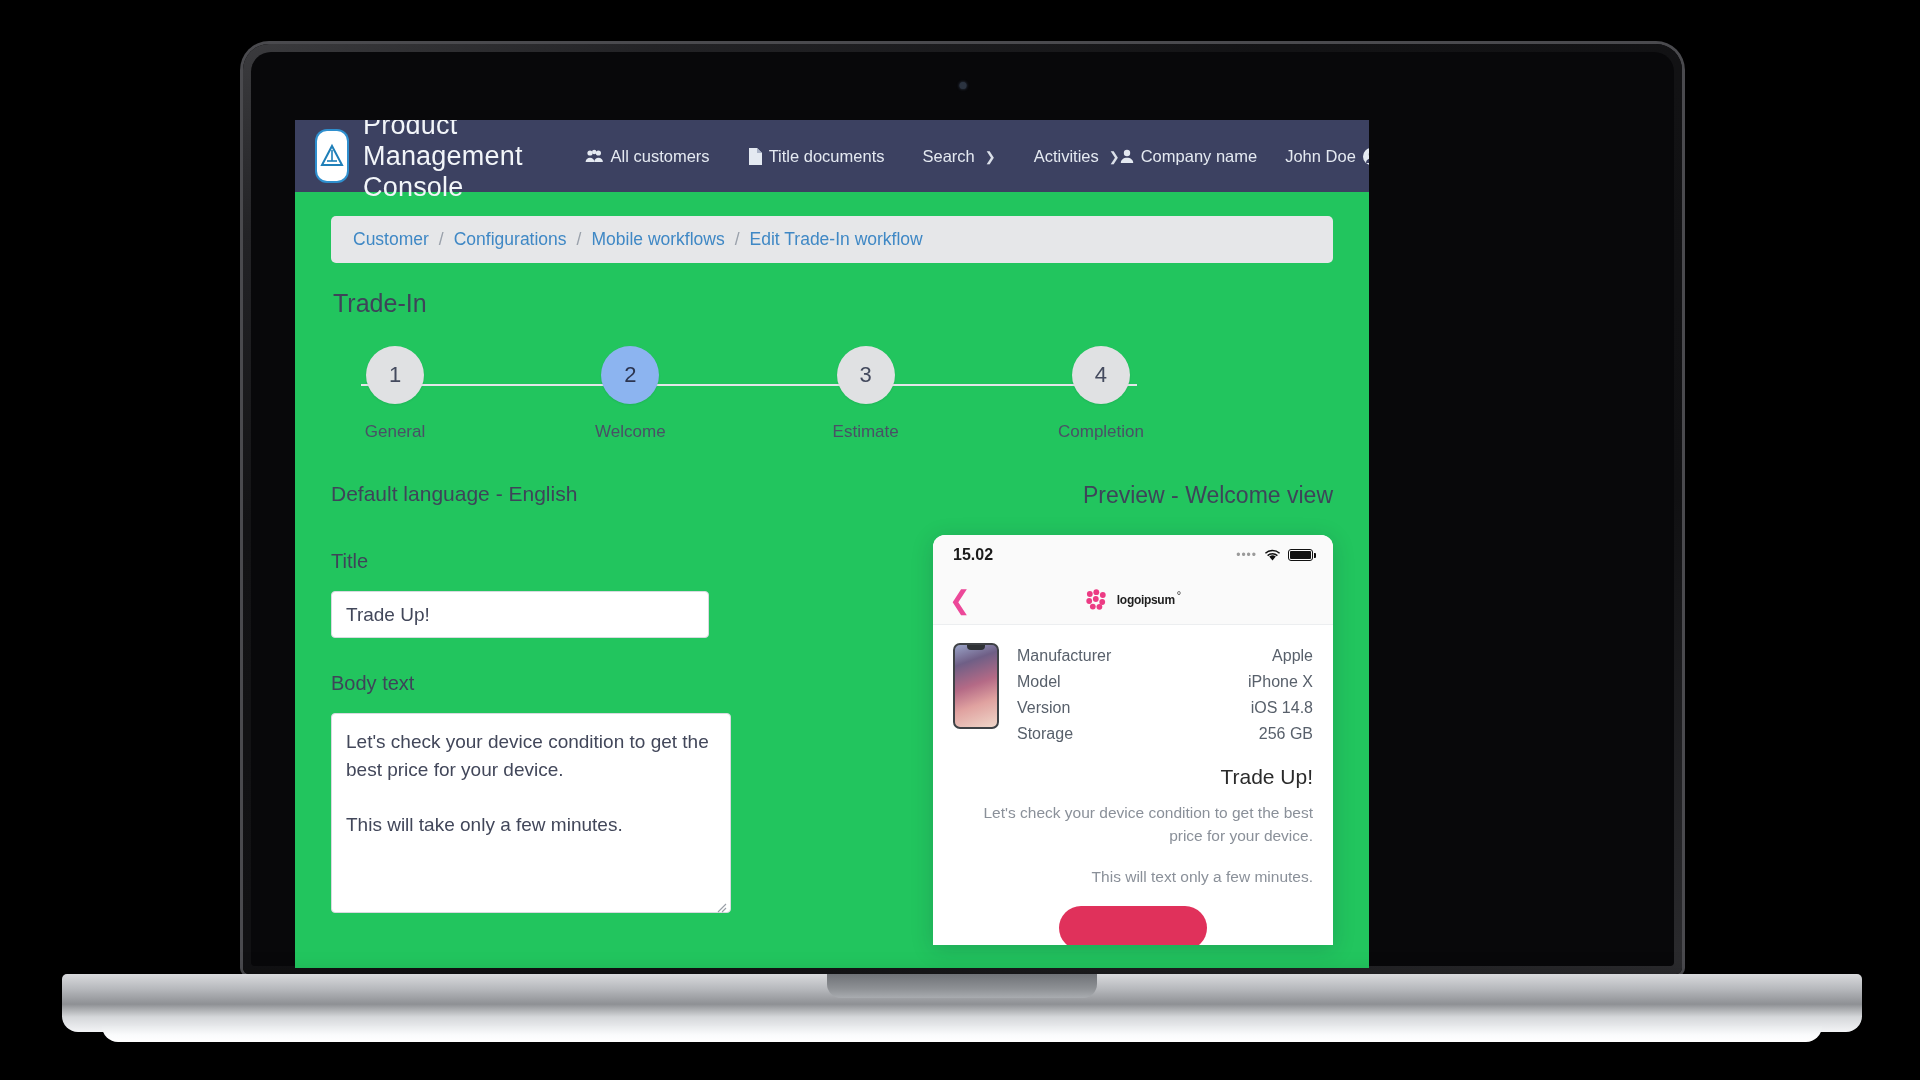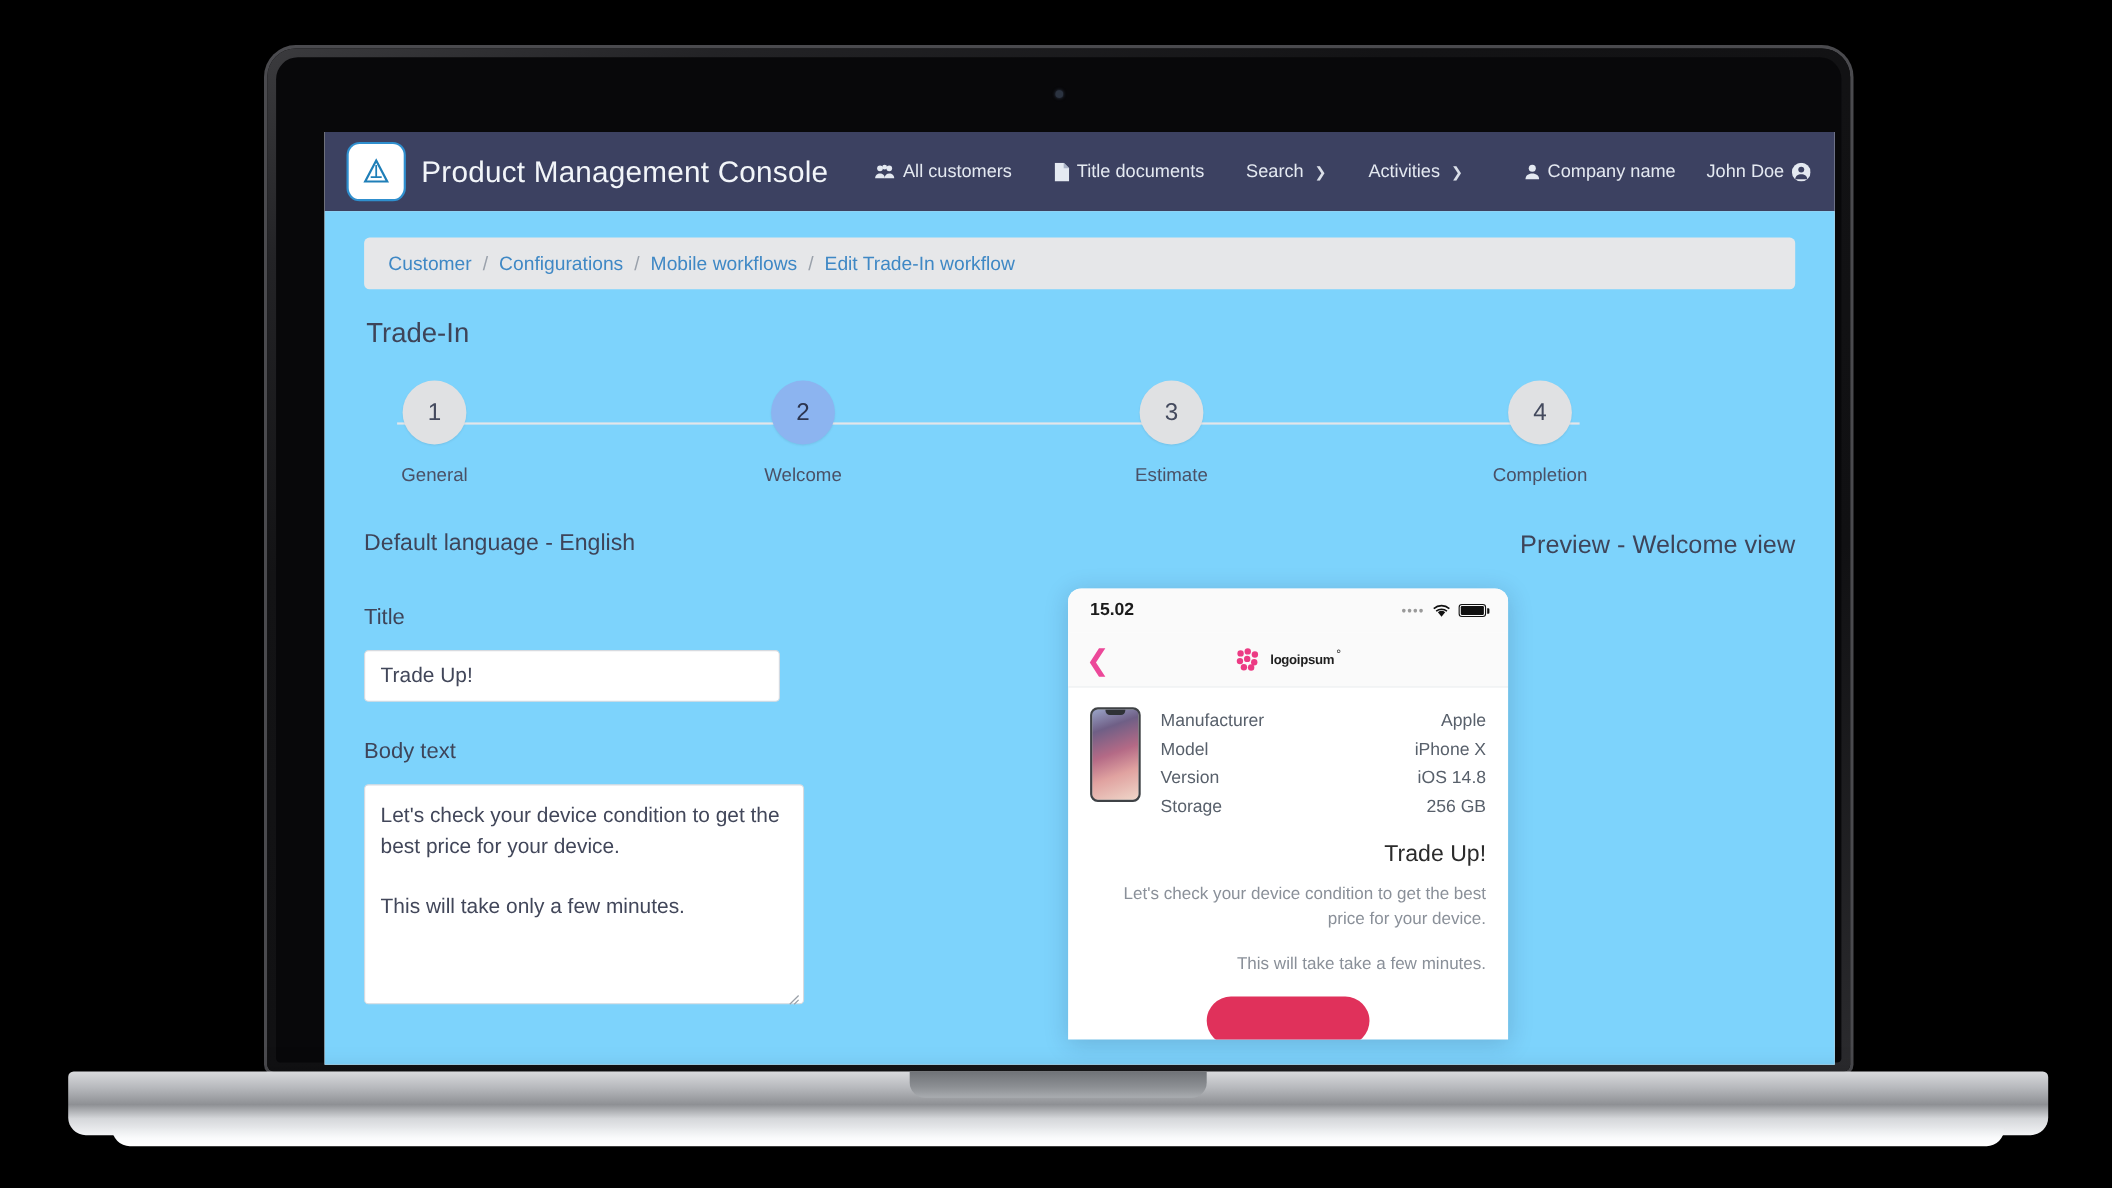--- a/index.html
+++ b/index.html
@@ -23,21 +23,21 @@
     position: absolute; left: 8px; top: 8px; right: 8px; bottom: 8px;
     background: #08080a; border-radius: 20px 20px 4px 4px;
   }
   .webcam {
     position: absolute; left: 50%; top: 30px; transform: translateX(-50%);
     width: 7px; height: 7px; border-radius: 50%;
     background: #2b3340; box-shadow: 0 0 3px #3a4458;
   }
   .screen {
     position: absolute; left: 44px; top: 68px;
-    width: 1373px; height: 848px;
+    width: 1074px; height: 848px;
     background: #f6f8fb; overflow: hidden;
   }
   .laptop-base {
     position: absolute; left: 62px; top: 974px;
     width: 1800px; height: 58px;
     background: linear-gradient(180deg,#d9dadd 0%,#b6b8bc 26%,#8e9094 52%,#d5d7da 74%,#f3f4f6 100%);
     border-radius: 5px 5px 16px 16px;
     box-shadow: 0 14px 30px rgba(0,0,0,.55);
   }
   .base-notch {
@@ -65,21 +65,21 @@
     box-shadow: 0 0 0 2px #2f8fce;
   }
   .brand-title { font-size: 27px; font-weight: 400; letter-spacing: .2px; color: #f2f5f9; }
   .nav-links { display: flex; align-items: center; gap: 38px; margin-left: 42px; }
   .nav-item { display: flex; align-items: center; gap: 7px; font-size: 16.5px; color: #e4e9f1; cursor: pointer; white-space: nowrap; }
   .nav-item .chev { font-size: 13px; opacity: .95; margin-left: 3px; }
   .nav-right { display: flex; align-items: center; gap: 28px; margin-left: auto; }
   .nav-ico { display: inline-flex; align-items: center; }
 
   
-  .page { padding: 24px 36px 0 36px; background: #7dd3fc; height: calc(100% - 72px); }
+  .page { padding: 24px 36px 0 36px; background: #22c55e; height: calc(100% - 72px); }
   .breadcrumb {
     background: #e6e7e9; border-radius: 5px; padding: 13px 22px;
     font-size: 17.5px; color: #3f88c5; display: flex; align-items: center; gap: 10px;
   }
   .crumb { cursor: pointer; }
   .crumb-sep { color: #9aa1ab; }
   .page-title { font-size: 25px; color: #3e4459; font-weight: 400; margin: 26px 0 0 2px; }
 
   
   .stepper { position: relative; margin: 28px 0 0 0; height: 130px; }
@@ -366,21 +366,21 @@
                     <div class="spec-row">
                       <span class="spec-k">Storage</span>
                       <span class="spec-v">256 GB</span>
                     </div>
                   </div>
                 </div>
 
                 <div class="ph-body">
                   <div class="ph-h1">Trade Up!</div>
                   <div class="ph-p">Let's check your device condition to get the best price for your device.</div>
-                  <div class="ph-p">This will take take a few minutes.</div>
+                  <div class="ph-p">This will text only a few minutes.</div>
                   <div class="ph-cta"></div>
                 </div>
 
               </div>
             </div>
 
           </div>
         </div>
 
       </div>

